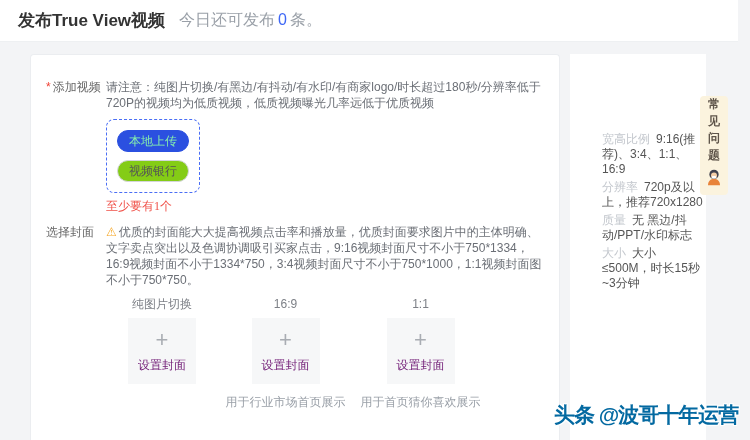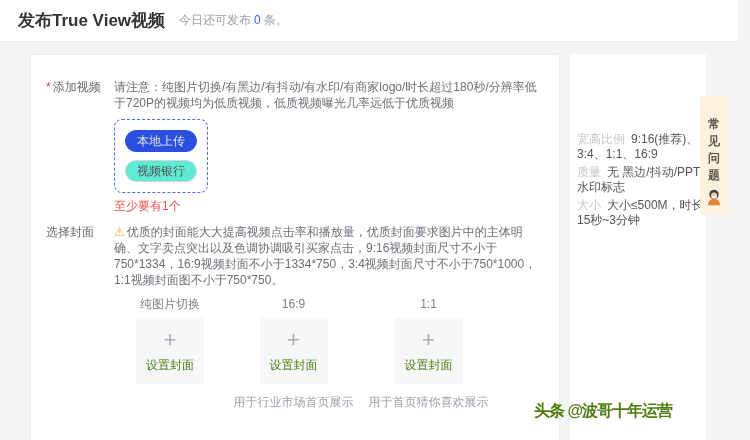--- a/index.html
+++ b/index.html
@@ -11,99 +11,99 @@
     font-size:12px; color:#666;
   }
 
   
   .topbar {
     position:absolute; top:0; left:0; right:12px; height:42px;
     background:#fff; border-bottom:1px solid #eef0f2;
     display:flex; align-items:center; padding-left:18px;text-align:center;
   }
   .page-title { font-size:17px; font-weight:bold; color:#333; }
-  .quota { margin-left:14px; font-size:12px; color:#9aa0a8; }
+  .quota { margin-left:14px; font-size:16px; color:#9aa0a8; }
   .quota .count { color:#3d66f5; margin:0 3px; }
 
   
   .card {
     position:absolute; left:30px; top:54px; width:530px; height:386px;
     background:#fff; border:1px solid #ebedf0; border-bottom:none;
     border-radius:4px 4px 0 0; overflow:hidden; padding-top:24px;
   }
-  .form-row { display:flex;gap:8px; }
+  .form-row { display:flex; }
   .row-label {
     width:75px; flex-shrink:0; padding-left:15px;
     color:#666; line-height:17px; white-space:nowrap;
   }
   .req { color:#f04134; margin-right:2px; }
   .row-content { flex:1; padding-right:14px; color:#6b6f76; line-height:16px; }
   .desc-p { margin-bottom:2px; }
   .link { color:#3d66f5; text-decoration:none; cursor:pointer; }
   .notice-p { margin-bottom:8px; }
 
   .upload-box {
     width:94px; height:74px; border:1px dashed #4a6ef5; border-radius:8px;
     display:flex; flex-direction:column; align-items:center; justify-content:center;
     gap:8px; margin-top:2px;
   }
   .pill-btn {
     width:72px; height:22px; border-radius:11px; font-size:12px;
     line-height:20px; text-align:center; cursor:pointer;
     font-family:inherit;
   }
-  .pill-primary { background:#2b50e0; border:1px solid #2b50e0; color:#e5e5e5; }
-  .pill-secondary { background:#5eead4; border:1px solid #d4d6da; color:#555; }
-  .hint-red { color:#f0524a; margin-top:5px; margin-bottom:10px; line-height:16px; }
+  .pill-primary { background:#2b50e0; border:1px solid #2b50e0; color:#86efac; }
+  .pill-secondary { background:#84cc16; border:1px solid #d4d6da; color:#555; }
+  .hint-red { color:#f0524a; margin-top:5px; margin-bottom:10px; line-height:16px;font-family:Liberation Serif, serif; }
 
   .warn-icon { color:#f5a623; margin-right:2px; }
   .cover-grid { display:flex; margin-top:8px; }
   .cover-col { text-align:center; }
   .col-0 { width:112px; }
   .col-1 { width:135px; }
   .col-2 { width:135px; }
   .cover-title { color:#7d8087; line-height:16px; }
   .cover-box {
     width:68px; height:66px; background:#f6f7f8; margin:6px auto 0;
     display:flex; flex-direction:column; align-items:center; justify-content:center;
     cursor:pointer;
   }
   .plus-icon { font-size:22px; color:#a9adb3; line-height:22px; font-weight:300; }
-  .set-cover { color:#4d7c0f; margin-top:6px; }
+  .set-cover { color:#701a75; margin-top:6px; }
   .cover-caption { margin-top:10px; color:#9aa0a8; height:16px; line-height:16px; }
 
   
   .side-panel {
     position:absolute; left:570px; top:54px; width:136px; height:386px;
     background:#fff;
   }
   .preview-hint {
     margin:68px 4px 0 22px; color:#c3c7cd; line-height:18px;
   }
   .specs { margin:78px 2px 0 7px; }
-  .spec { line-height:15px; margin-bottom:3px; color:#555; }
+  .spec { line-height:15px; margin-bottom:3px; color:#555;margin-left:25px; }
   .spec-label { color:#c3c7cd; margin-right:6px; }
 
   
   .faq-tab {
     position:absolute; left:700px; top:96px; width:28px;
     background:#fbf3de; border-radius:4px; cursor:pointer;
-    padding:20px 0 6px; text-align:center;
+    padding:0 0 6px; text-align:center;
   }
   .faq-label {
     width:14px; margin:0 auto; word-break:break-all;
     color:#5f554a; font-weight:bold; line-height:17px; font-size:12px;
   }
   .faq-avatar { margin-top:4px; }
 
   
   .watermark {
-    position:absolute; left:534px; top:401px; z-index:50;
-    font-size:16px; font-weight:900; letter-spacing:-1px;
-    color:#4d7c0f; white-space:nowrap;
+    position:absolute; left:554px; top:401px; z-index:50;
+    font-size:21px; font-weight:900; letter-spacing:-1px;
+    color:#0369a1; white-space:nowrap;
     text-shadow:-1px -1px 0 #fff, 1px -1px 0 #fff, -1px 1px 0 #fff,
                  1px 1px 0 #fff, 0 0 3px #fff;
   }
 </style>
 </head>
 <body>
 
 <div class="topbar">
   <span class="page-title">发布True View视频</span>
   <span class="quota"><span>今日还可发布</span><span class="count">0</span><span>条。</span></span>
@@ -161,20 +161,21 @@
       </div>
     </div>
   </div>
 
 </div>
 
 <div class="side-panel">
 
   <div class="specs">
     <p class="spec"><span class="spec-label">宽高比例</span><span>9:16(推荐)、3:4、1:1、16:9</span></p>
+    <p class="spec"><span class="spec-label">分辨率</span><span>720p及以上，推荐720x1280</span></p>
     <p class="spec"><span class="spec-label">质量</span><span>无 黑边/抖动/PPT/水印标志</span></p>
     <p class="spec"><span class="spec-label">大小</span><span>大小≤500M，时长15秒~3分钟</span></p>
   </div>
 
 </div>
 
 <div class="faq-tab">
   <div class="faq-label">常见问题</div>
   <div class="faq-avatar">
     <svg width="18" height="18" viewBox="0 0 24 24">

